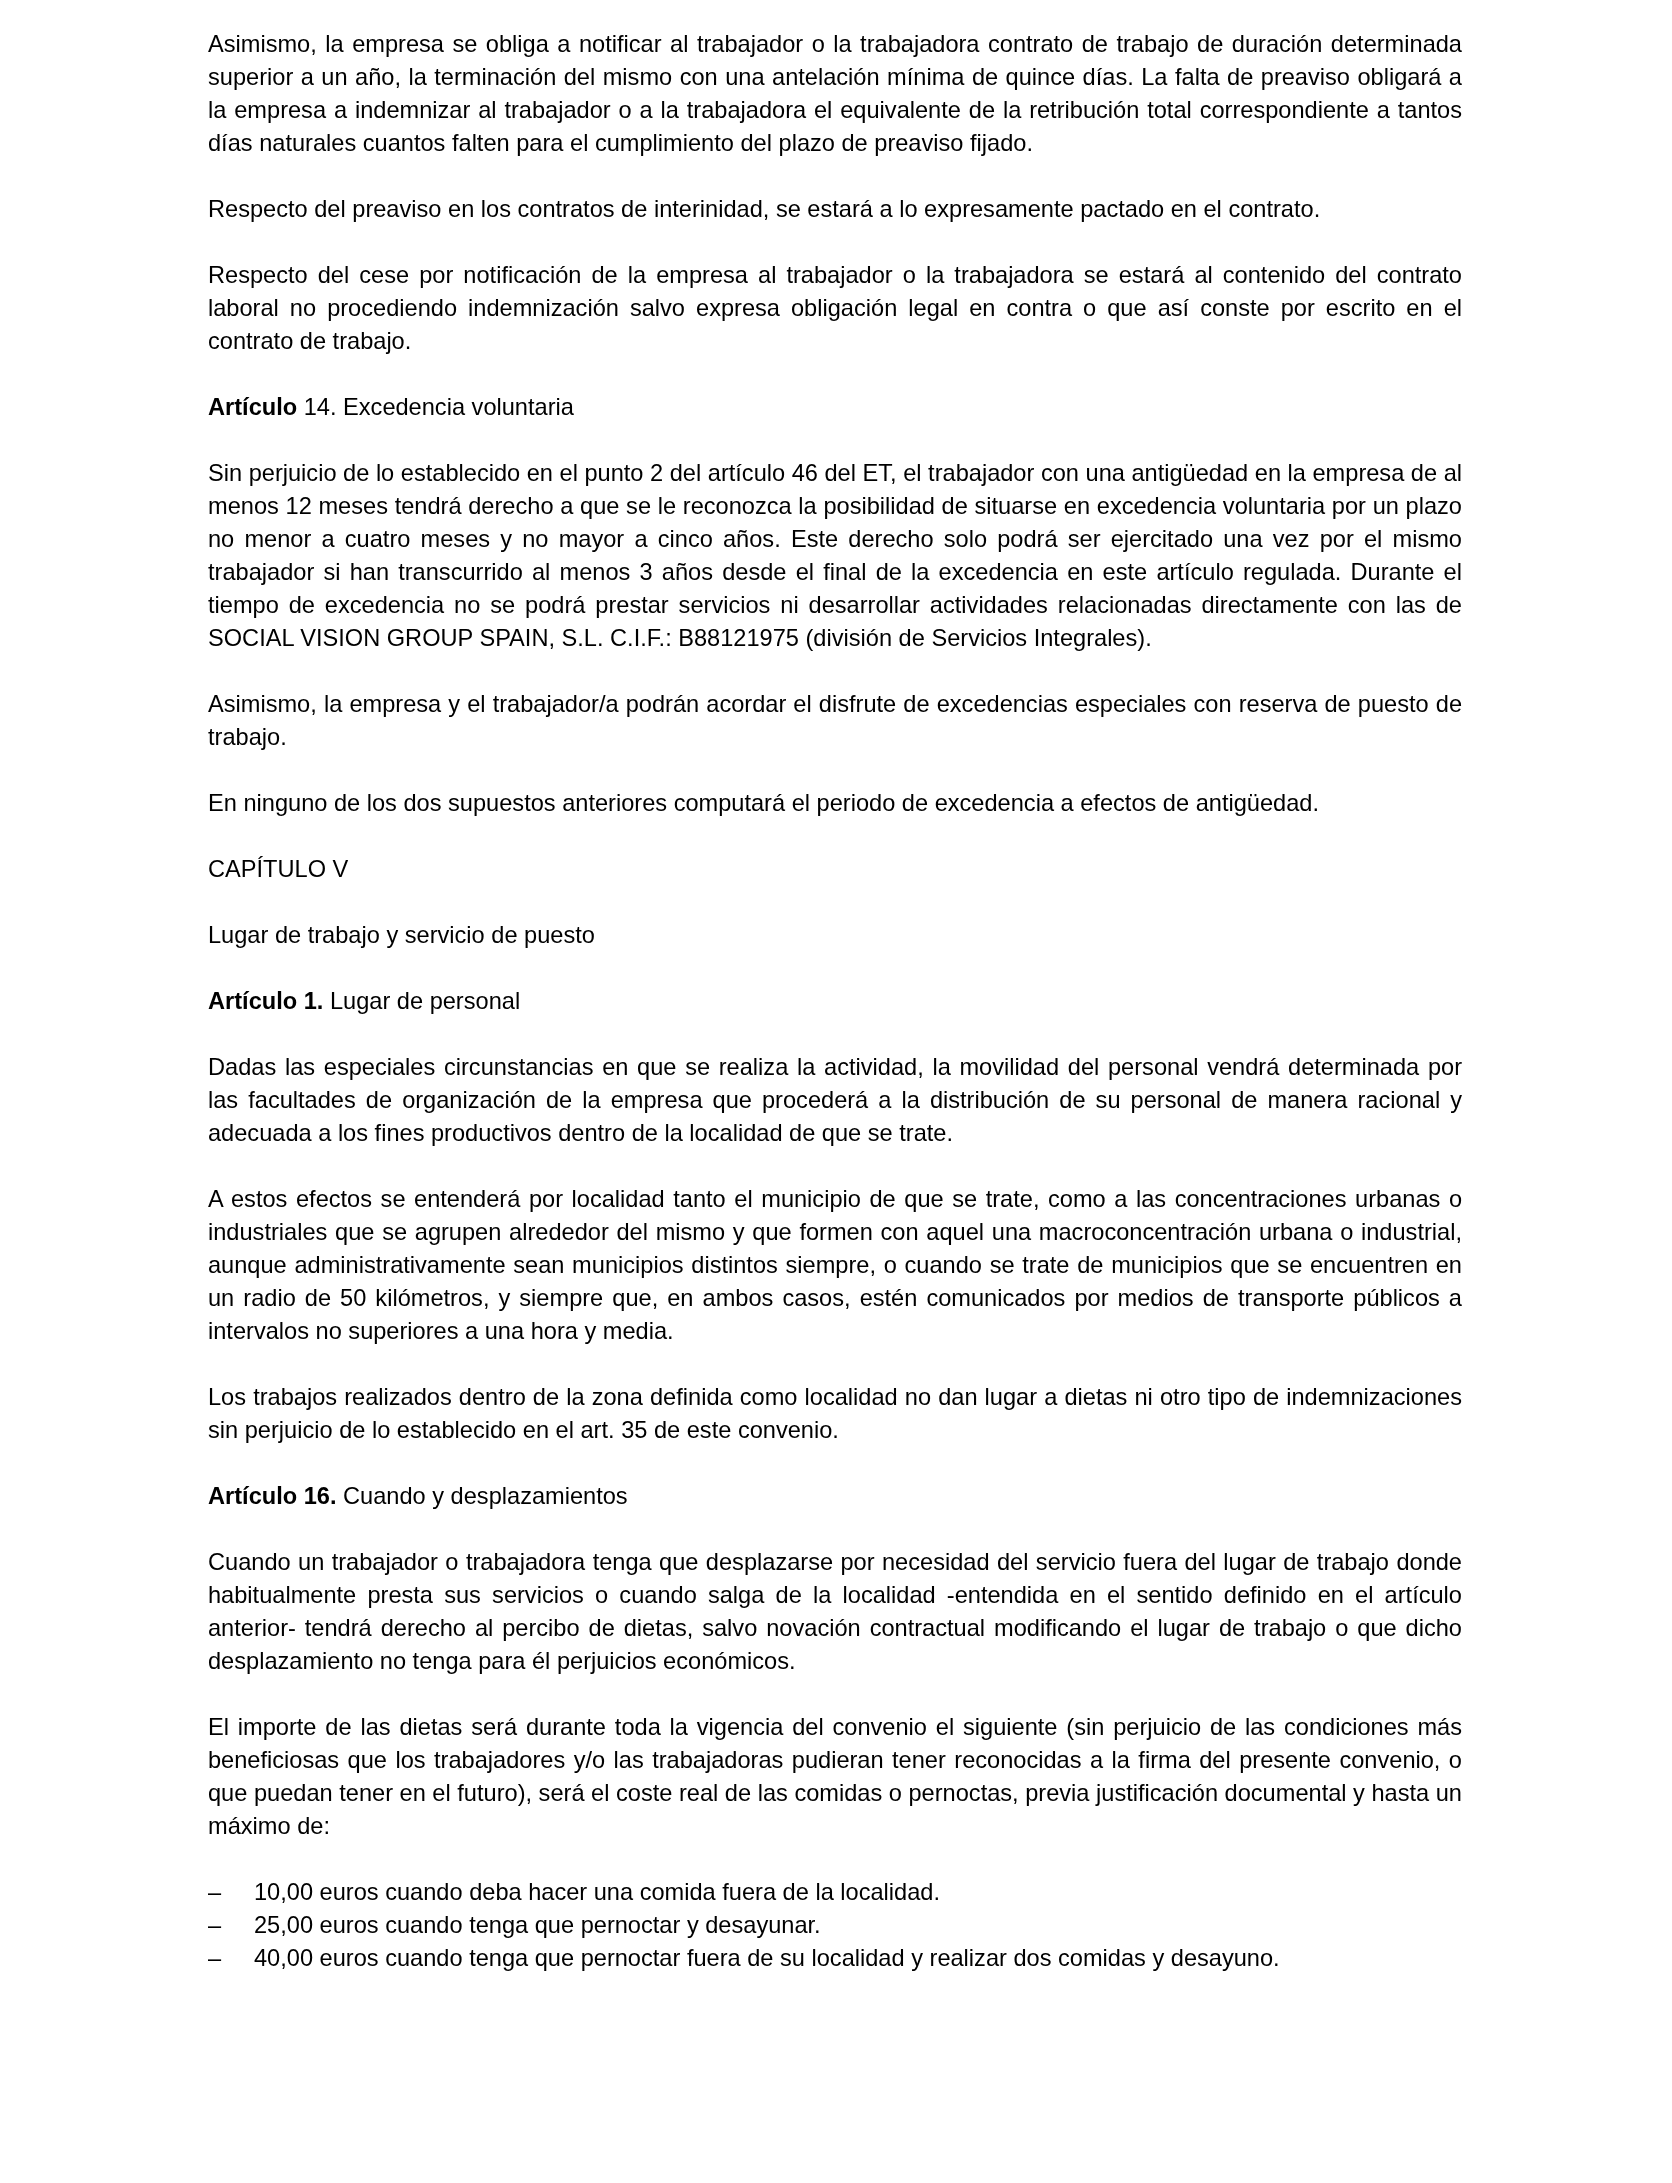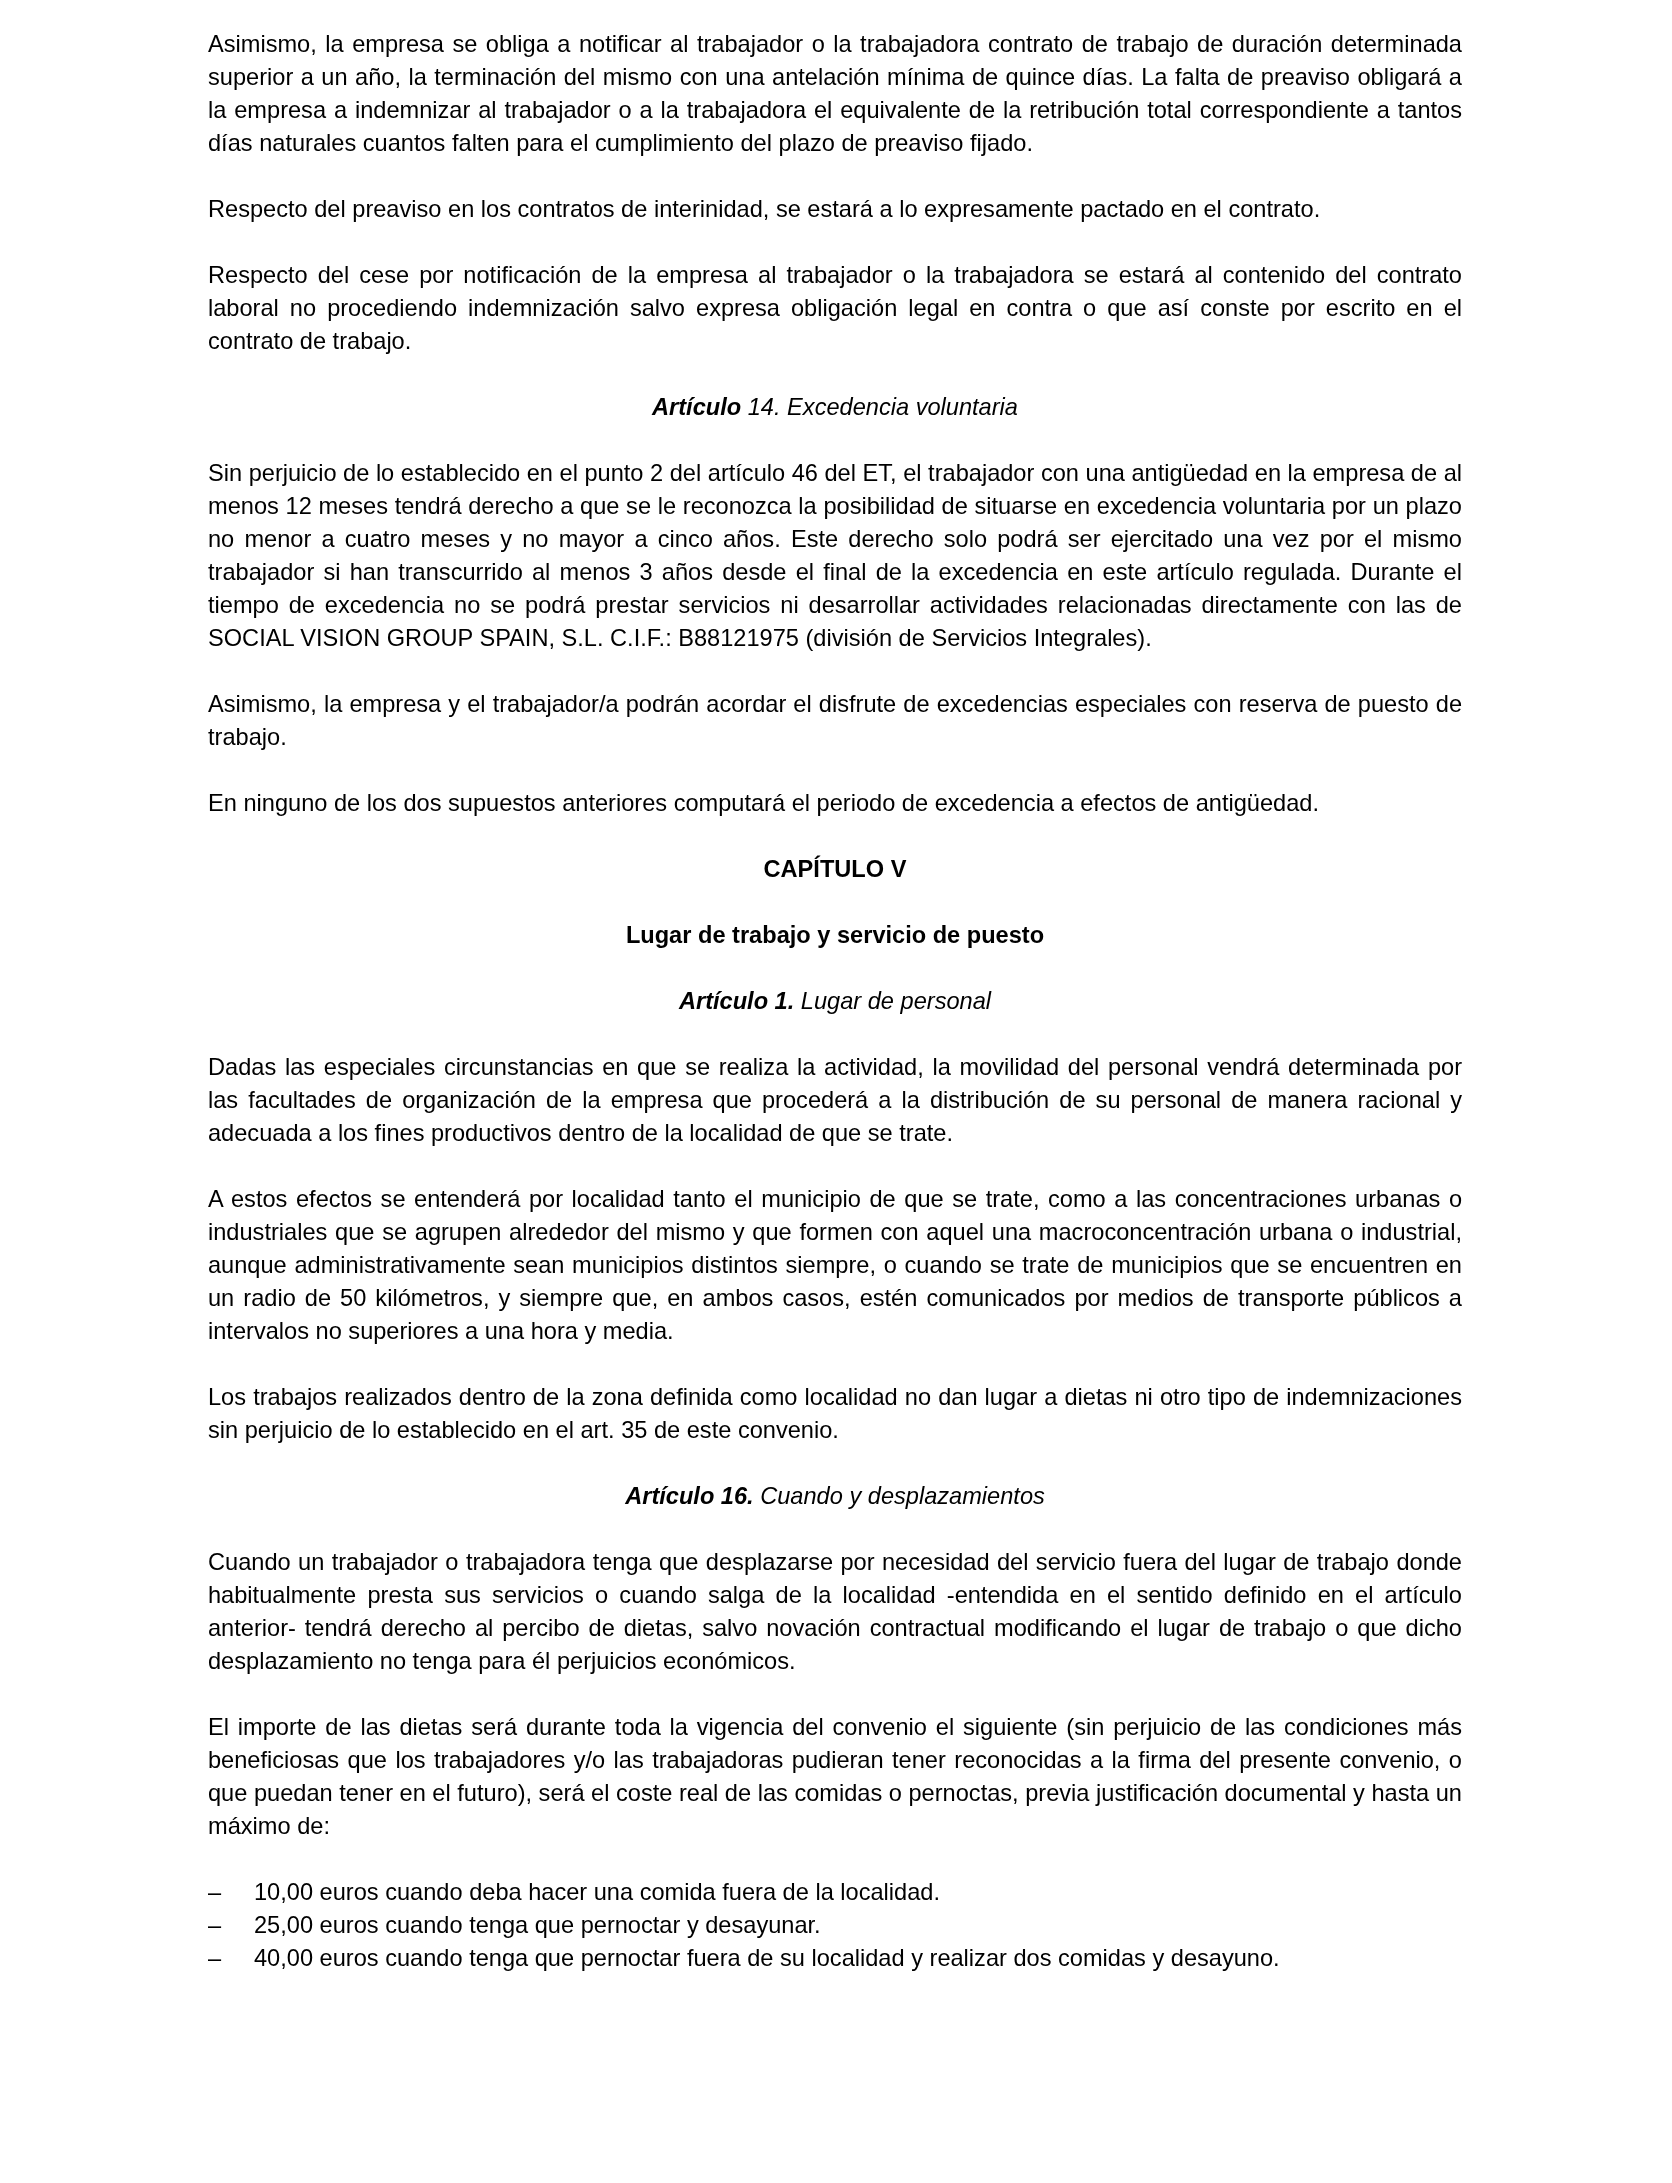--- a/index.html
+++ b/index.html
@@ -19,27 +19,25 @@
     font-size: 23.6px;
     line-height: 33px;
     color: #000000;
   }
   .para {
     margin: 14px 0 33px 0;
     text-align: justify;
   }
   .h-art {
     margin: 0 0 33px 0;
-    text-align: center;
-    font-style: italic;
+    text-align: left;
   }
   .h-center {
     margin: 0 0 33px 0;
-    text-align: center;
-    font-weight: bold;
+    font-weight: normal;
   }
   .b { font-weight: bold; }
   .dash-list {
     list-style: none;
     margin: 0;
     padding: 0;
   }
   .dash-list li {
     display: flex;
     margin: 0;

